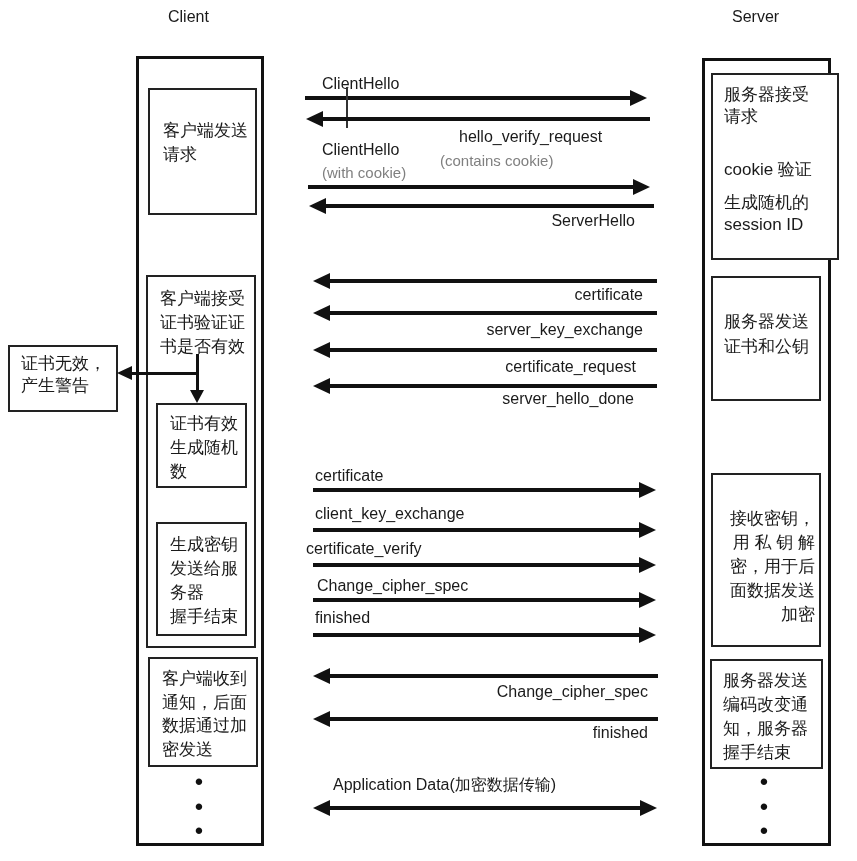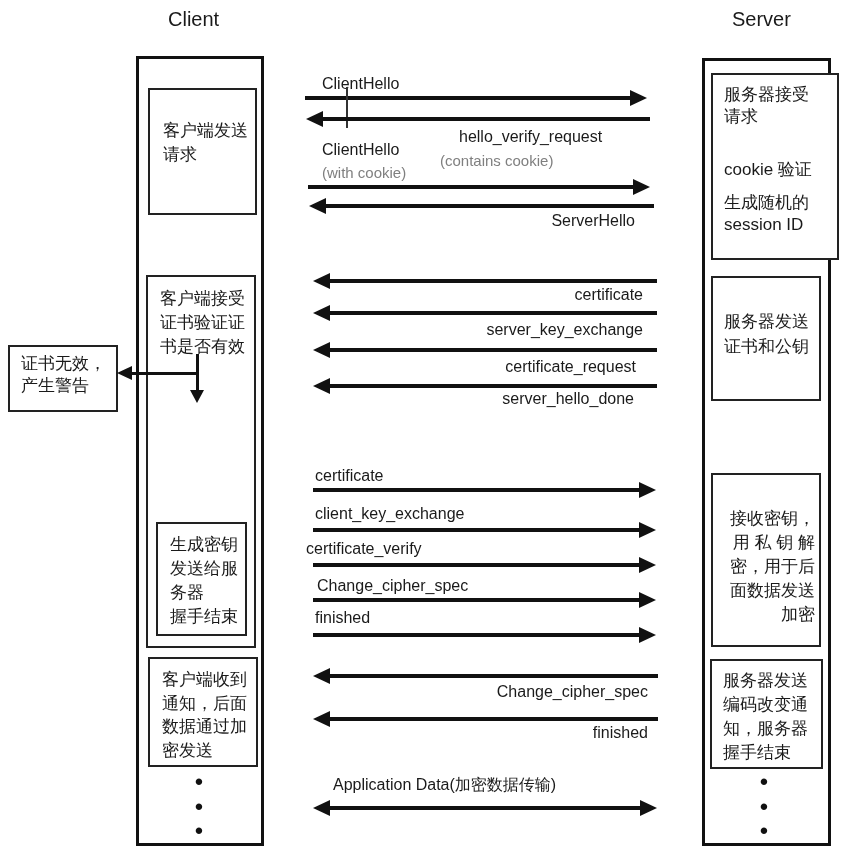--- a/index.html
+++ b/index.html
@@ -1,21 +1,21 @@
 <!DOCTYPE html>
 <html><head>
 <meta charset="utf-8">
 <style>
   html,body{margin:0;padding:0;background:#ffffff;}
   #canvas{
     position:relative;width:857px;height:861px;background:#ffffff;overflow:hidden;
     font-family:"Liberation Sans","DejaVu Sans",sans-serif;color:#1a1a1a;
   }
   .abs{position:absolute;}
-  .title{font-size:20px;color:#1a1a1a;white-space:nowrap;}
+  .title{font-size:16px;color:#1a1a1a;white-space:nowrap;}
   .lane{position:absolute;border:3px solid #111;background:#fff;box-sizing:border-box;}
   .sbox{position:absolute;border:2px solid #222;background:#fff;box-sizing:border-box;
         font-size:17px;color:#1a1a1a;}
   .sbox .bl{white-space:nowrap;}
   .msg{position:absolute;font-size:16px;color:#1a1a1a;white-space:nowrap;}
   .msg.gray{font-size:15px;color:#7f7f7f;}
   .arr{position:absolute;height:4px;background:#111;}
   .arr.right::after{content:"";position:absolute;right:-16px;top:-6px;width:0;height:0;
     border-left:17px solid #111;border-top:8px solid transparent;border-bottom:8px solid transparent;}
   .arr.left::before{content:"";position:absolute;left:-16px;top:-6px;width:0;height:0;
@@ -24,21 +24,21 @@
   .tri-down{position:absolute;width:0;height:0;border-left:7px solid transparent;
     border-right:7px solid transparent;border-top:13px solid #111;}
   .tri-left{position:absolute;width:0;height:0;border-top:7px solid transparent;
     border-bottom:7px solid transparent;border-right:15px solid #111;}
   .dots{position:absolute;width:22px;text-align:center;font-size:24px;line-height:24.5px;color:#111;}
   
   .b-send{padding:29px 4px 0 13px;line-height:23.5px;}
   .b-verify{padding:10px 4px 0 12px;line-height:24px;}
   .b-certvalid{padding:7px 4px 0 12px;line-height:24px;}
   .b-genkey{padding:9px 4px 0 12px;line-height:24px;}
-  .b-recv{padding:9px 4px 0 12px;line-height:23.5px;}
+  .b-recv{padding:9px 4px 0 12px;line-height:23.5px;font-family:Liberation Mono, monospace;}
   .b-warn{padding:6px 4px 0 11px;line-height:22px;font-size:17px;}
   .s-accept{padding:9px 4px 0 11px;line-height:22px;}
   .s-accept .bl:nth-child(3){margin-top:31px;}
   .s-accept .bl:nth-child(4){margin-top:11px;}
   .s-sendcert{padding:31px 4px 0 11px;line-height:25px;}
   .s-recvkey{padding:32px 4px 0 11px;line-height:24px;text-align:right;}
   .s-notify{padding:8px 4px 0 11px;line-height:24px;}
 </style>
 </head>
 <body>
@@ -55,20 +55,25 @@
     <div class="bl">客户端发送</div>
     <div class="bl">请求</div>
   </div>
 
   <div class="sbox b-verify" style="left:146px;top:275px;width:110px;height:373px;">
     <div class="bl">客户端接受</div>
     <div class="bl">证书验证证</div>
     <div class="bl">书是否有效</div>
   </div>
 
+  <div class="sbox b-certvalid" style="left:156px;top:403px;width:91px;height:85px;">
+    <div class="bl">证书有效</div>
+    <div class="bl">生成随机</div>
+    <div class="bl">数</div>
+  </div>
 
   <div class="sbox b-genkey" style="left:156px;top:522px;width:91px;height:114px;">
     <div class="bl">生成密钥</div>
     <div class="bl">发送给服</div>
     <div class="bl">务器</div>
     <div class="bl">握手结束</div>
   </div>
 
   <div class="sbox b-recv" style="left:148px;top:657px;width:110px;height:110px;">
     <div class="bl">客户端收到</div>

